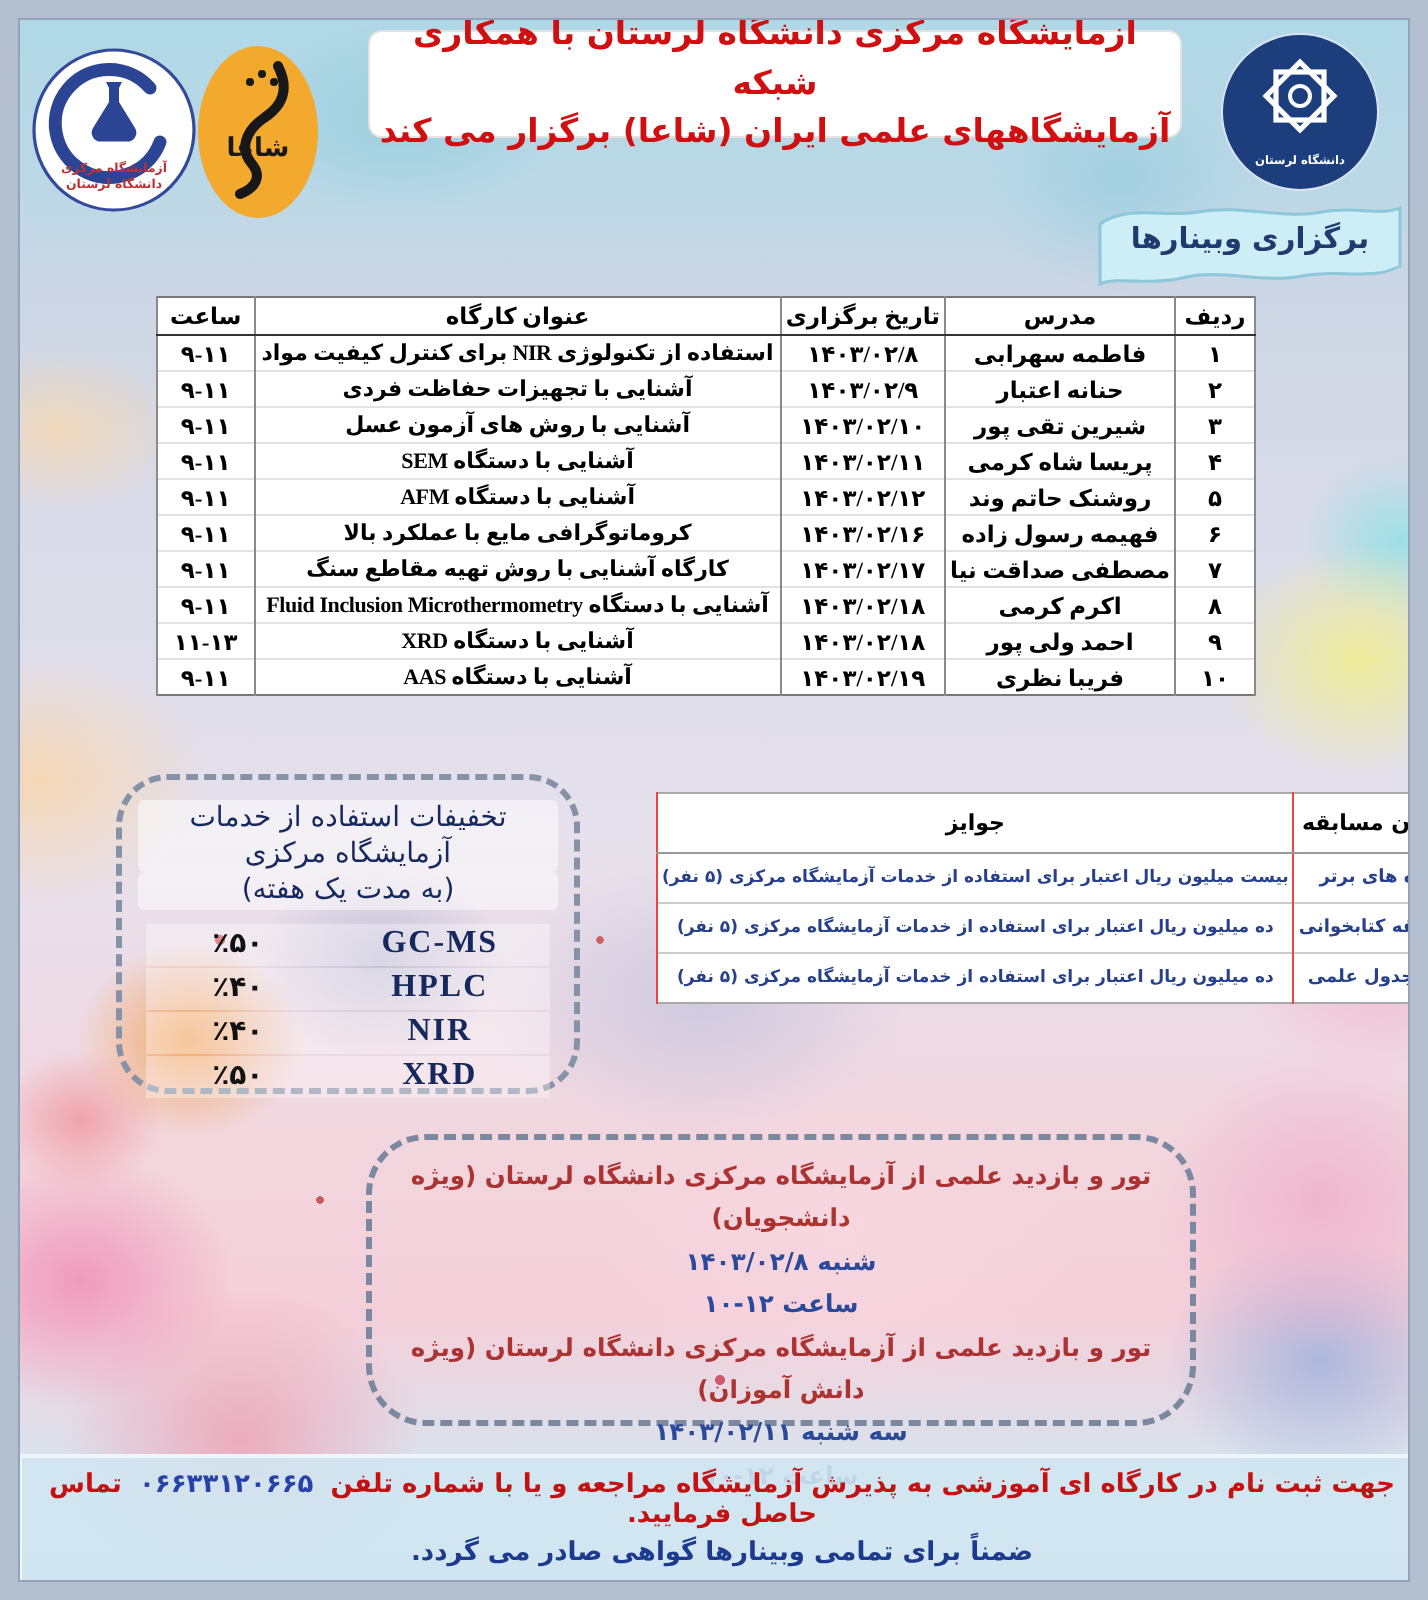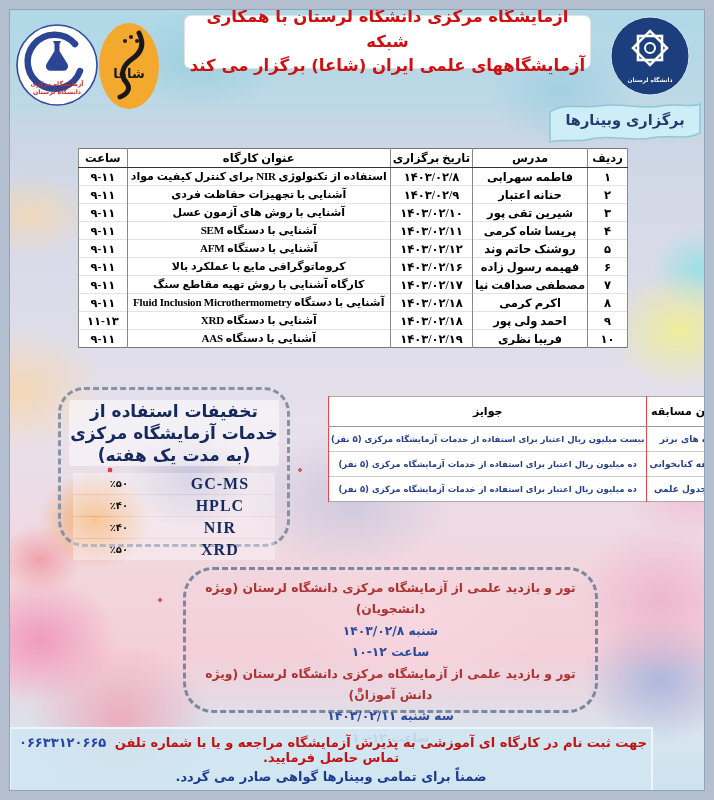--- a/index.html
+++ b/index.html
@@ -70,37 +70,37 @@
   .comp-table th,.comp-table td{border-left:1px solid #ef4444;border-right:1px solid #bbb;
     font-weight:bold;text-align:center;padding:0 2px;}
   .comp-table thead th{height:29px;font-size:11px;color:#000;border-bottom:1px solid #999;white-space:nowrap;}
   .comp-table tbody td{height:24px;border-top:1px solid #ccc;}
   .k-title{font-size:9px;color:#27408b;white-space:nowrap;}
   .k-prize{font-size:8.5px;color:#27408b;white-space:nowrap;}
 
   
   .discount-box{position:absolute;left:58px;top:387px;width:232px;height:160px;box-sizing:border-box;
     border:3px dashed #8692a6;border-radius:26px;padding:10px 8px 6px;}
-  .disc-title{color:#16295e;font-weight:bold;font-size:17px;text-align:center;line-height:1.3;
+  .disc-title{color:#16295e;font-weight:normal;font-size:14px;text-align:center;line-height:1.3;
     background:rgba(255,255,255,.5);border-radius:3px;}
   .disc-rows{margin-top:7px;}
   .disc-row{display:flex;align-items:center;height:21px;background:rgba(255,255,255,.35);margin:1px 4px;}
   .disc-name{flex:1.2;text-align:center;font-family:"Liberation Serif","DejaVu Serif",serif;
     font-weight:bold;font-size:16px;color:#16295e;letter-spacing:1px;}
-  .disc-pct{flex:1;text-align:center;font-weight:bold;font-size:10px;color:#111;}
+  .disc-pct{flex:1;text-align:center;font-weight:bold;font-size:14px;color:#111;}
 
   
   .tour-box{position:absolute;left:183px;top:567px;width:415px;height:146px;box-sizing:border-box;
     border:3px dashed #7b89a0;border-radius:30px;padding:8px 6px;text-align:center;}
   .tour-line{font-size:12.3px;font-weight:bold;line-height:1.74;}
   .t-red{color:#ad3333;}
   .t-blue{color:#2b4a9b;}
 
   
-  .footer{position:absolute;left:9px;top:727px;width:644px;height:65px;box-sizing:border-box;
+  .footer{position:absolute;left:9px;top:727px;width:704px;height:65px;box-sizing:border-box;
     background:rgba(208,229,241,.9);border:2px solid rgba(240,248,252,.9);
     display:flex;flex-direction:column;justify-content:center;gap:4px;text-align:center;}
   .f-line1{font-size:13px;font-weight:bold;color:#c41212;}
   .f-phone{color:#2743a8;margin:0 4px;}
   .f-line2{font-size:13px;font-weight:bold;color:#1c3b8e;}
 </style>
 </head>
 <body>
 
 <div class="poster">

